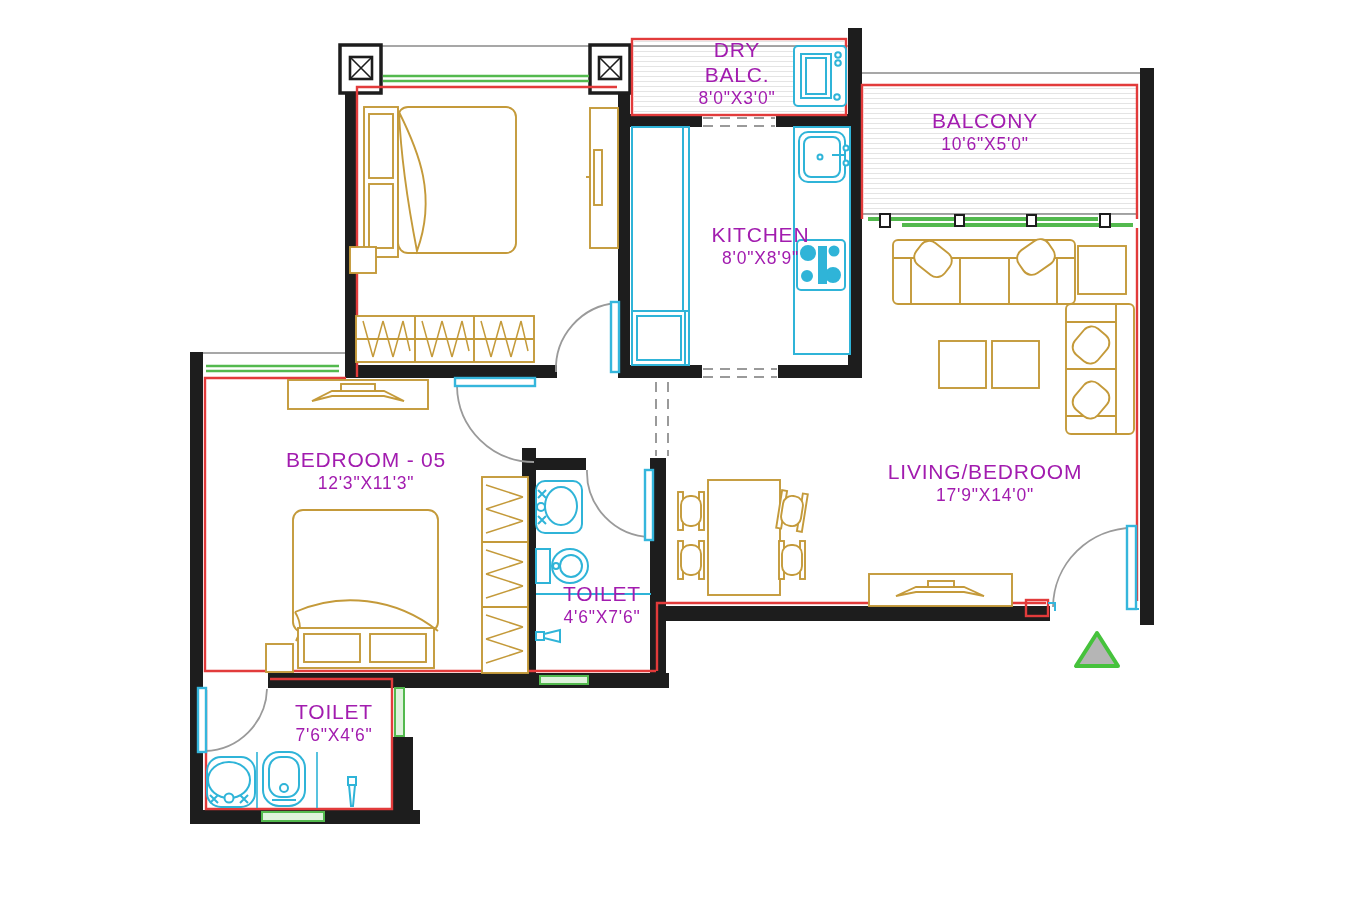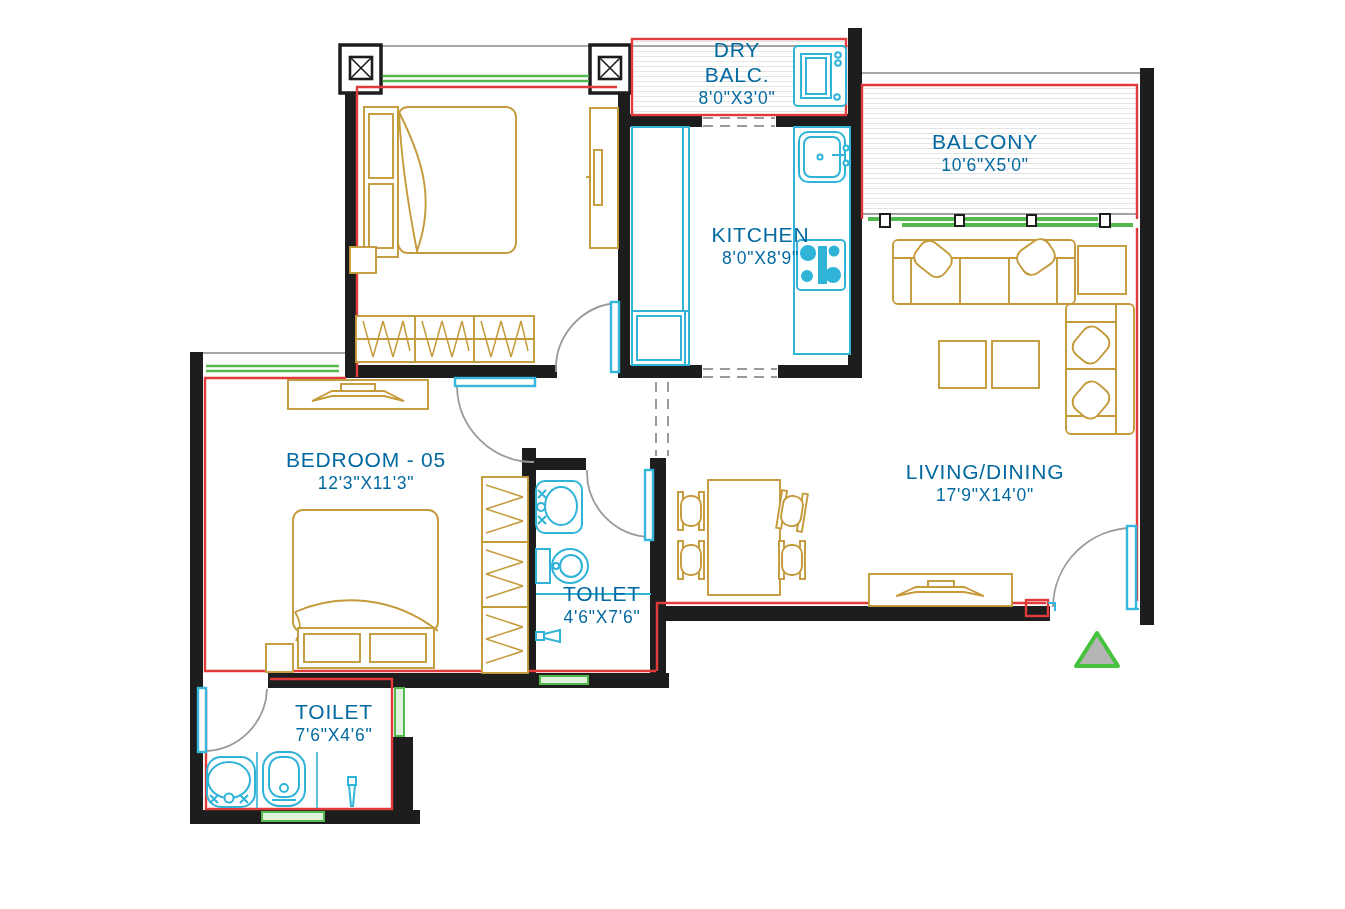--- a/index.html
+++ b/index.html
@@ -1,20 +1,20 @@
 <!DOCTYPE html>
 <html><head>
 <meta charset="utf-8">
 <style>
   html,body{margin:0;padding:0;background:#ffffff;}
   .plan{position:relative;width:1345px;height:909px;background:#ffffff;overflow:hidden;
         font-family:"Liberation Sans",sans-serif;}
   .plan svg{position:absolute;left:0;top:0;}
   .hatch{position:absolute;background:repeating-linear-gradient(to bottom,#e4e4e4 0 1px,transparent 1px 5px);}
-  .room-label{position:absolute;transform:translateX(-50%);text-align:center;color:#0369a1;z-index:5;}
+  .room-label{position:absolute;transform:translateX(-50%);text-align:center;color:#a21caf;z-index:5;}
   .rname{font-size:21px;letter-spacing:.8px;line-height:25px;white-space:nowrap;}
   .rdims{font-size:17.5px;letter-spacing:.8px;line-height:23px;white-space:nowrap;}
   .wrap .rname{white-space:normal;width:112px;margin:0 auto;}
 </style>
 </head>
 <body>
 
 <div class="plan">
 
   <div class="hatch" style="left:634px;top:41px;width:210px;height:72px;"></div>
@@ -295,26 +295,26 @@
   </svg>
 
   <div class="room-label wrap" style="left:737px;top:37px;">
     <div class="rname">DRY BALC.</div>
     <div class="rdims">8'0"X3'0"</div>
   </div>
   <div class="room-label" style="left:740px;top:222px;padding-left:41px;">
     <div class="rname">KITCHEN</div>
     <div class="rdims">8'0"X8'9"</div>
   </div>
-  <div class="room-label" style="left:985px;top:129px;">
+  <div class="room-label" style="left:985px;top:108px;">
     <div class="rname">BALCONY</div>
     <div class="rdims">10'6"X5'0"</div>
   </div>
   <div class="room-label" style="left:985px;top:459px;">
-    <div class="rname">LIVING/DINING</div>
+    <div class="rname">LIVING/BEDROOM</div>
     <div class="rdims">17'9"X14'0"</div>
   </div>
   <div class="room-label" style="left:366px;top:447px;">
     <div class="rname">BEDROOM - 05</div>
     <div class="rdims">12'3"X11'3"</div>
   </div>
   <div class="room-label" style="left:602px;top:581px;">
     <div class="rname">TOILET</div>
     <div class="rdims">4'6"X7'6"</div>
   </div>

